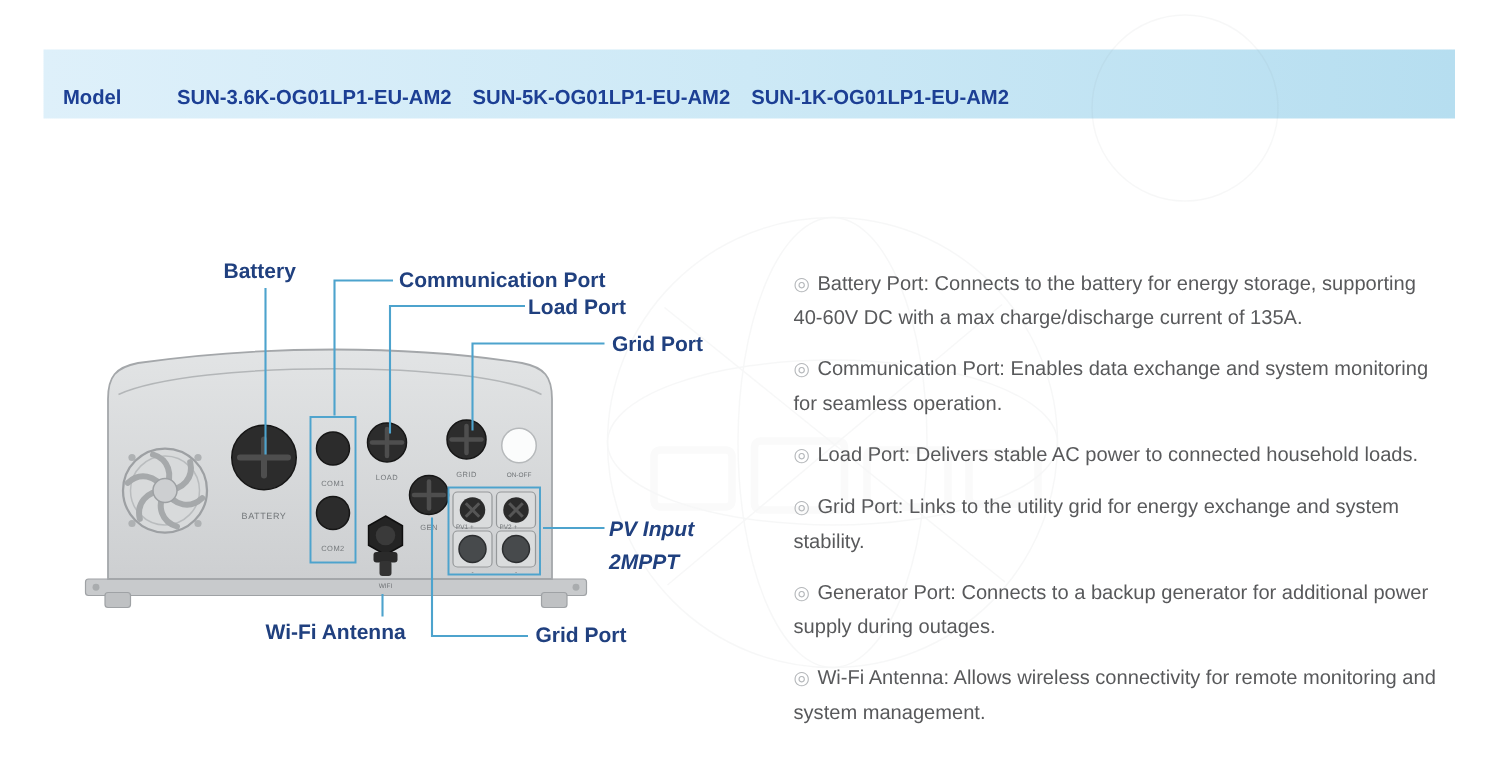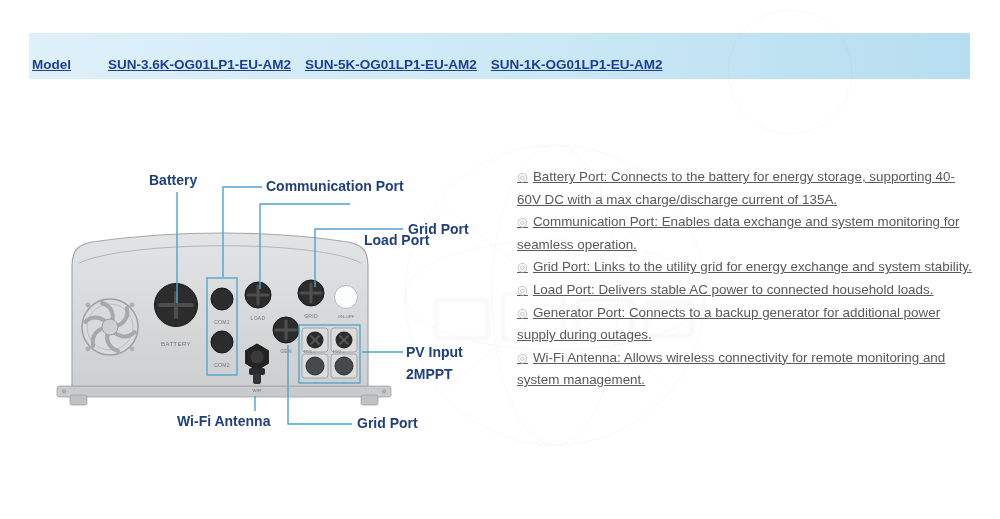--- a/index.html
+++ b/index.html
@@ -5,43 +5,43 @@
   html,body { margin:0; padding:0; background:#ffffff; }
   .canvas {
     position:relative; width:1000px; height:519px; overflow:hidden;
     background:#ffffff;
     font-family:"Liberation Sans", sans-serif;
   }
   .model-bar {
     position:absolute; left:29px; top:33px; width:941px; height:46px;
     background:linear-gradient(90deg,#def0fa 0%, #cde9f6 50%, #b6def0 100%);
     display:flex; align-items:center; box-sizing:border-box;
-    padding:16px 0 0 3px;
-    font-weight:700; font-size:13.5px; color:#1c3f94; white-space:nowrap;text-decoration:underline;
+    padding:16px 0 0 13px;
+    font-weight:700; font-size:13.5px; color:#1c3f94; white-space:nowrap;
   }
   .model-label { margin-right:37px; }
   .model-item { margin-right:14px; }
   .diagram-svg { position:absolute; left:0; top:0; }
   .callout {
     position:absolute; font-weight:700; font-size:14px; color:#20407f;
     white-space:nowrap; line-height:16px;
   }
   .callout-battery    { left:149px; top:172px; }
   .callout-comm       { left:266px; top:178px; }
-  .callout-load       { left:364px; top:196px;margin-top:36px; }
+  .callout-load       { left:352px; top:196px; }
   .callout-grid-top   { left:408px; top:221px; }
   .callout-pv         { left:406px; top:341px; line-height:22px; }
-  .callout-pv span    { display:block; }
+  .callout-pv span    { display:block;font-style:italic; }
   .callout-wifi       { left:177px; top:413px; }
   .callout-grid-bot   { left:357px; top:415px; }
   .features {
     position:absolute; left:517px; top:166px; width:458px;
     font-size:13.4px; line-height:22.6px; color:#58595b;
   }
-  .features p { margin:0;text-decoration:underline; }
+  .features p { margin:12px; }
   .bullet { color:#b4b7ba; margin-right:5px; font-size:12.5px; }
   .device-label {
     font-size:6px; fill:#73777a; letter-spacing:.4px;
     font-family:"Liberation Sans", sans-serif;
   }
   .device-label-sm { font-size:5px; fill:#73777a; letter-spacing:.3px;
     font-family:"Liberation Sans", sans-serif; }
   .device-label-xs { font-size:4.3px; fill:#6f7376;
     font-family:"Liberation Sans", sans-serif; }
 </style>
@@ -207,19 +207,19 @@
   <div class="callout callout-pv">
     <span>PV Input</span>
     <span>2MPPT</span>
   </div>
   <div class="callout callout-wifi">Wi-Fi Antenna</div>
   <div class="callout callout-grid-bot">Grid Port</div>
 
   <div class="features">
     <p><span class="bullet">◎</span><span>Battery Port: Connects to the battery for energy storage, supporting 40-60V DC with a max charge/discharge current of 135A.</span></p>
     <p><span class="bullet">◎</span><span>Communication Port: Enables data exchange and system monitoring for seamless operation.</span></p>
+    <p><span class="bullet">◎</span><span>Load Port: Delivers stable AC power to connected household loads.</span></p>
     <p><span class="bullet">◎</span><span>Grid Port: Links to the utility grid for energy exchange and system stability.</span></p>
-    <p><span class="bullet">◎</span><span>Load Port: Delivers stable AC power to connected household loads.</span></p>
     <p><span class="bullet">◎</span><span>Generator Port: Connects to a backup generator for additional power supply during outages.</span></p>
     <p><span class="bullet">◎</span><span>Wi-Fi Antenna: Allows wireless connectivity for remote monitoring and system management.</span></p>
   </div>
 
 </div>
 
 </body></html>

